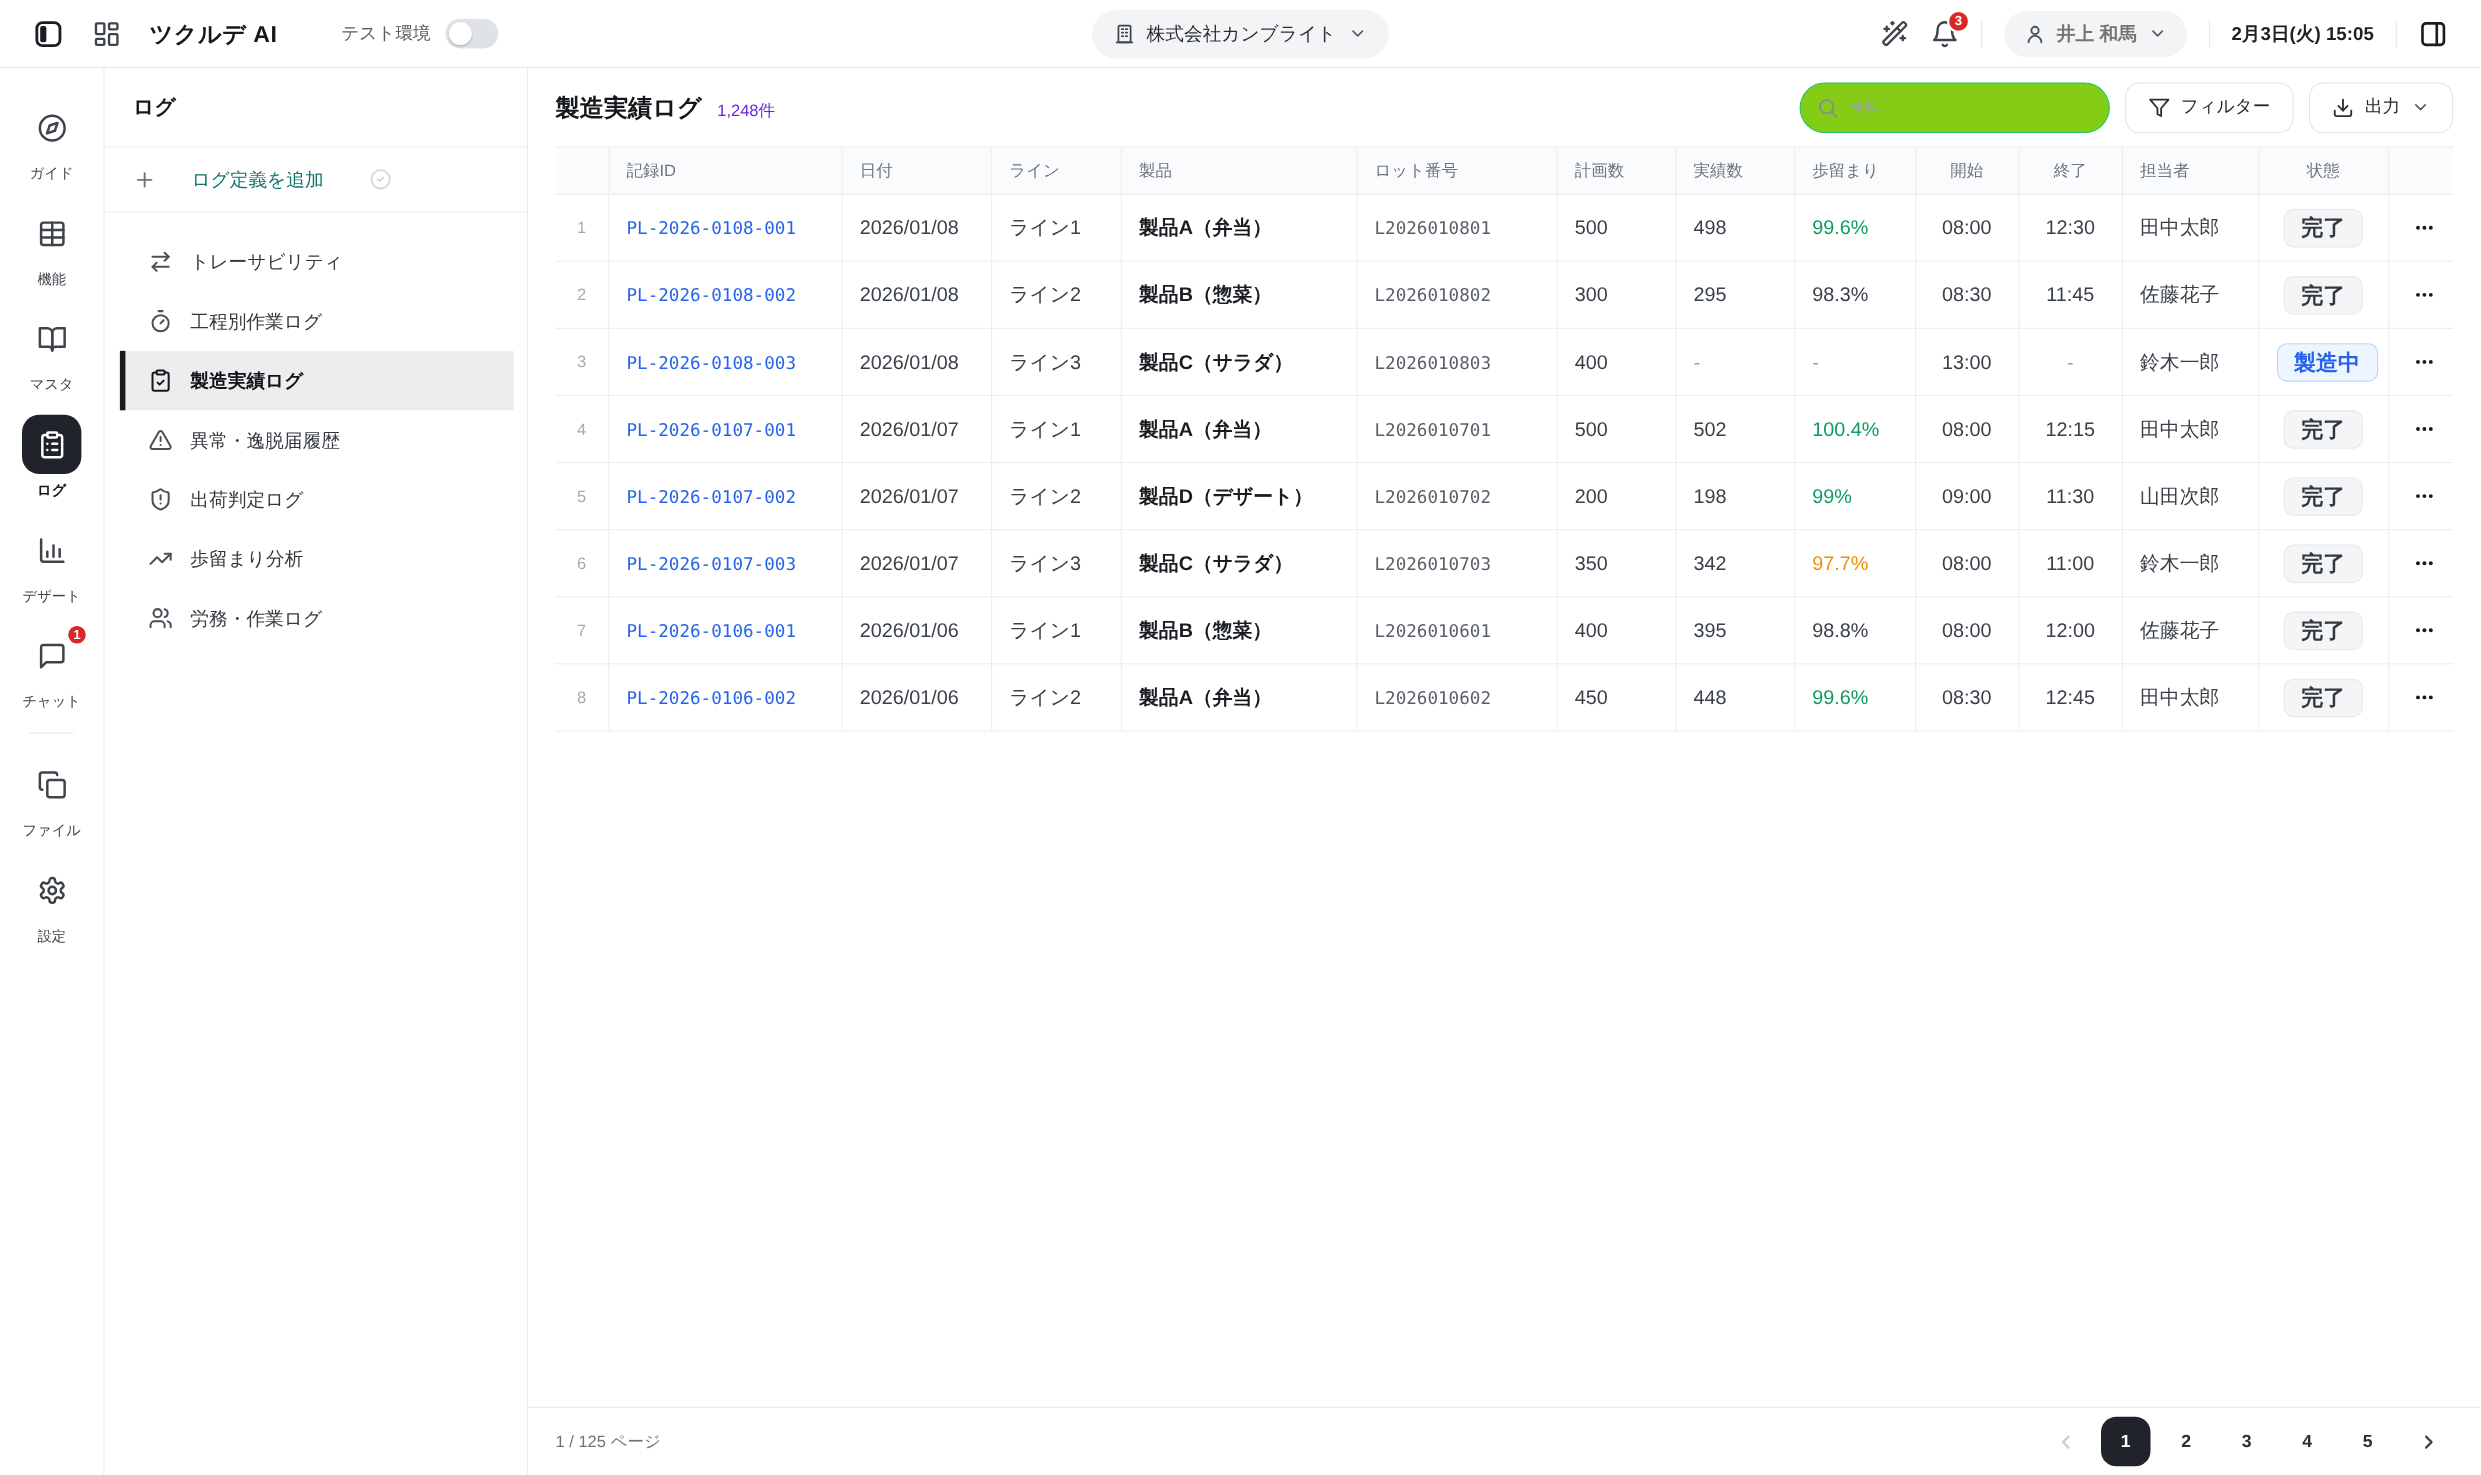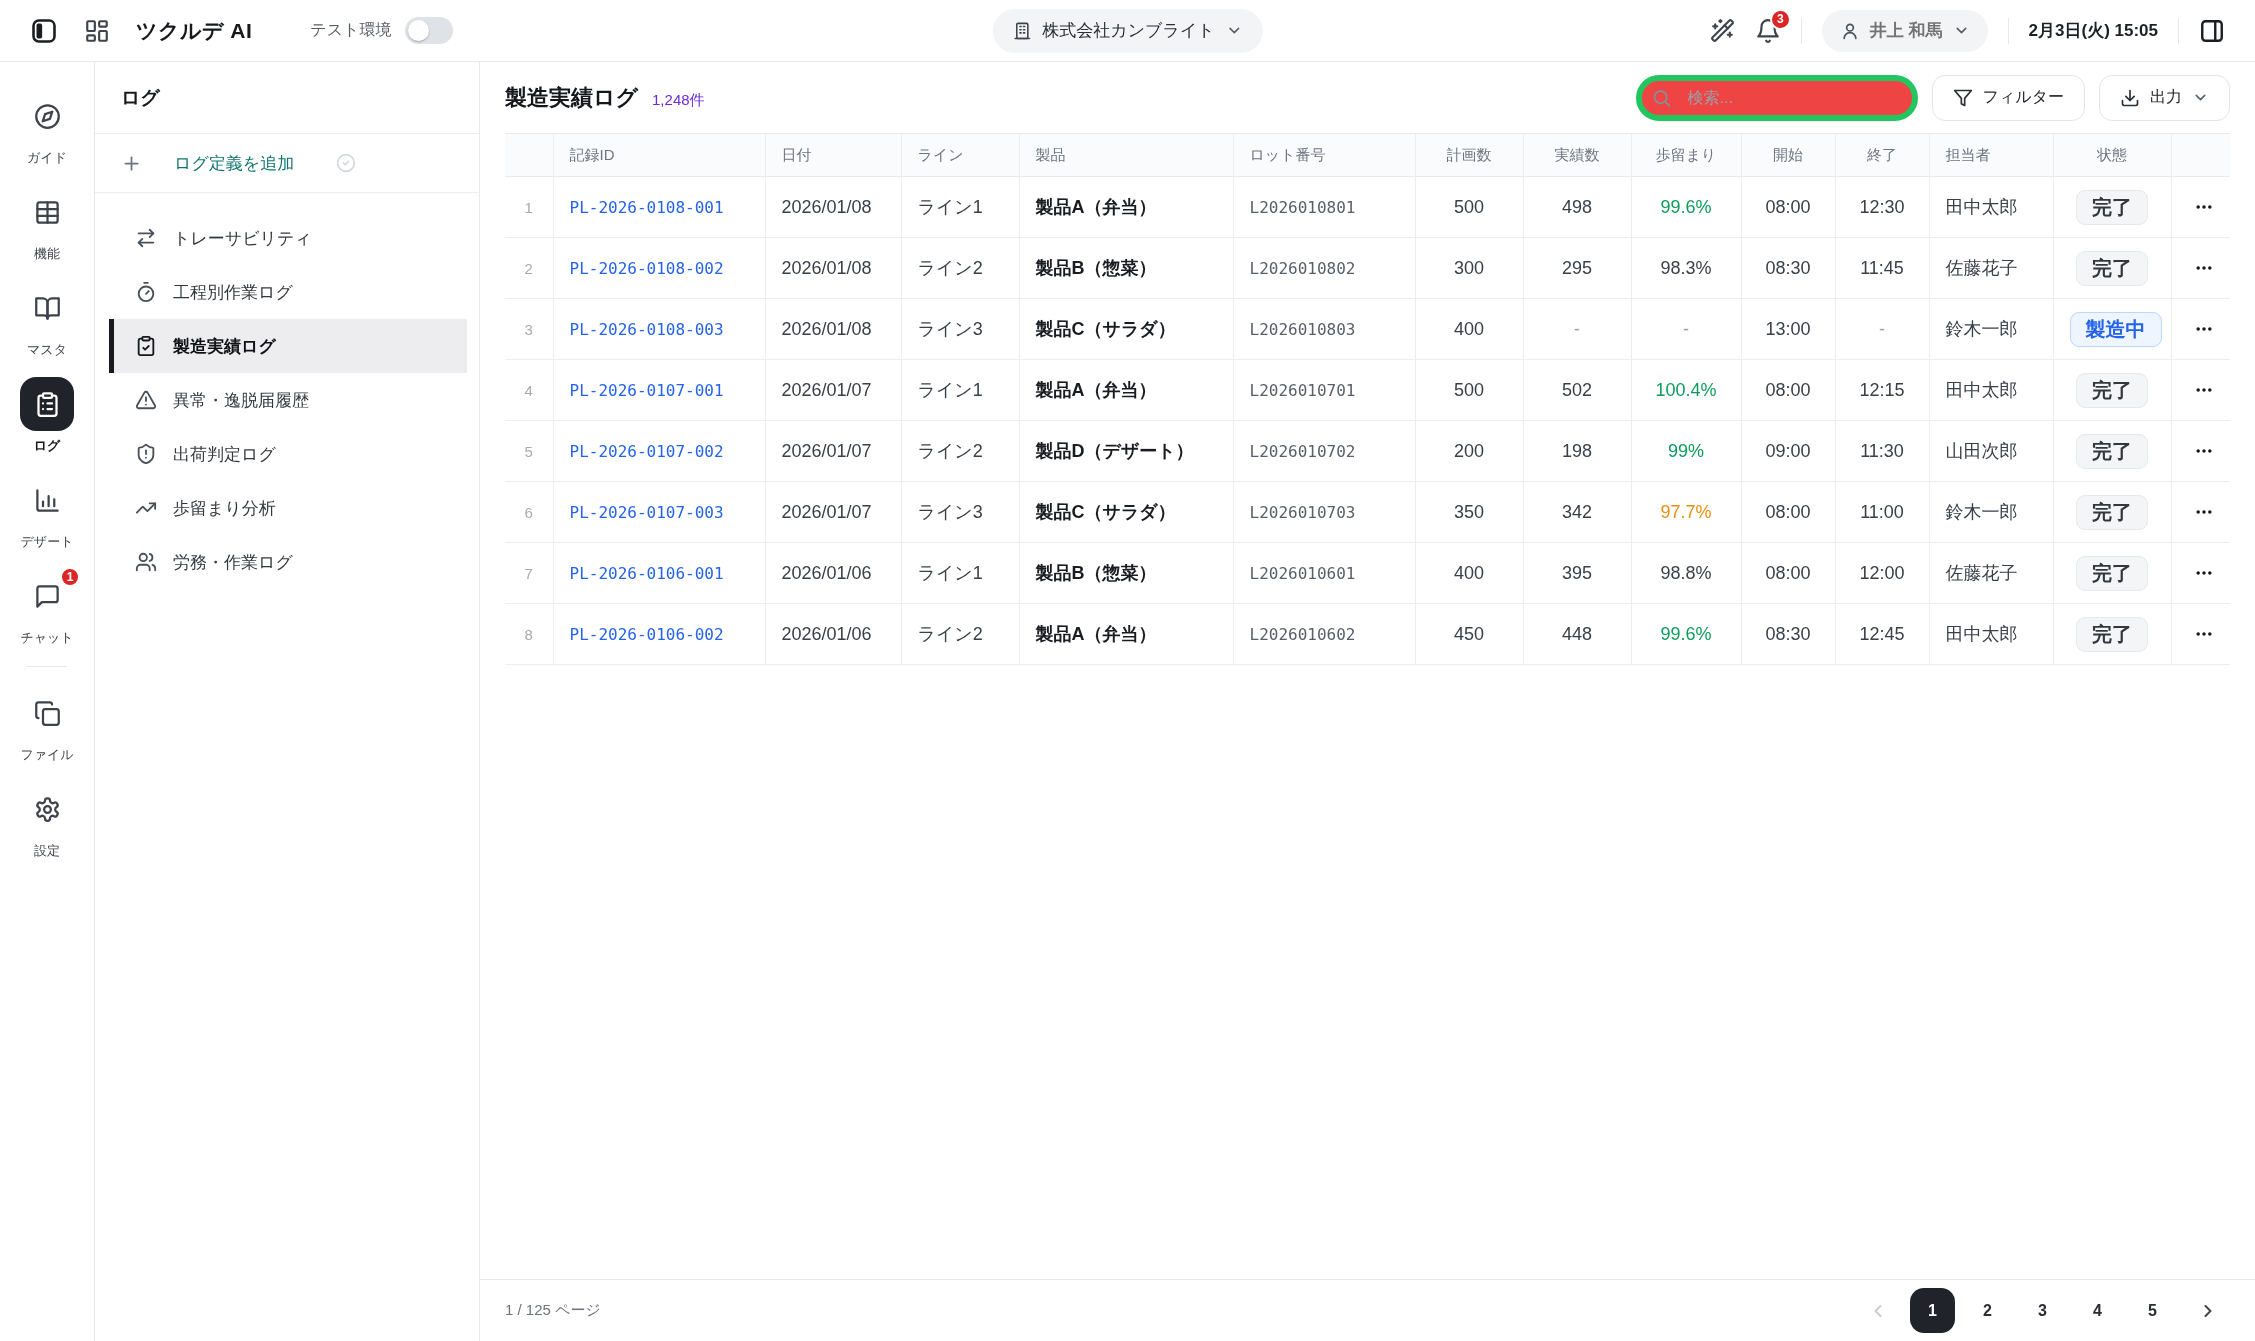--- a/index.html
+++ b/index.html
@@ -85,22 +85,22 @@
   .sb-item.active::before { content:""; position:absolute; left:0; top:0; bottom:0; width:5px; background:#17191c; }
 
   
   .main { flex:1; display:flex; flex-direction:column; min-width:0; }
   .main-header { height:71px; display:flex; align-items:center; padding:0 25px; gap:14px; flex:none; }
   .title-group { display:flex; align-items:baseline; gap:14px; margin-right:auto; }
   .page-title { font-size:22px; font-weight:700; color:#14171b; }
   .record-count { font-size:15px; color:#6d28d9; }
   .search-box { position:relative; width:282px; height:46px; }
   .search-box input {
-    width:100%; height:100%; border:6px solid #22c55e; border-radius:23px; background:#ef4444;
-    padding:0 18px 0 46px; font-size:16px; color:#2b2f36; outline:none; font-family:inherit;
+    width:100%; height:100%; border:1px solid #22c55e; border-radius:23px; background:#84cc16;
+    padding:0 18px 0 46px; font-size:11px; color:#2b2f36; outline:none; font-family:inherit;
   }
   .search-box input::placeholder { color:#9aa0aa; }
   .search-ic { position:absolute; left:15px; top:50%; transform:translateY(-50%); color:#878e98; pointer-events:none; }
   .btn {
     height:46px; border:1px solid #e3e5e9; border-radius:13px; background:#fff; cursor:pointer;
     display:flex; align-items:center; gap:10px; padding:0 20px; font-size:16px; font-weight:500; color:#23262c;
   }
   .btn .chev { color:#595f68; }
 
   
@@ -108,21 +108,21 @@
   table { width:100%; border-collapse:collapse; table-layout:fixed; }
   thead th {
     height:43px; background:#fafbfc; border-top:1px solid #e9eaec; border-bottom:1px solid #e9eaec;
     font-size:15px; font-weight:500; color:#6e7580; padding:0 16px; text-align:left; white-space:nowrap; overflow:hidden;
   }
   th + th, td + td { border-left:1px solid #eceded; }
   tbody td {
     height:61px; border-bottom:1px solid #eceded; font-size:18px; color:#3a4049;
     padding:0 16px; white-space:nowrap; overflow:hidden;
   }
-  .al-r { text-align:center; }
+  .al-r { text-align:left; }
   .al-c { text-align:center; }
   .cell-num { color:#a6abb3; font-size:15px; text-align:center; padding:0 6px; }
   .id-link { font-family:"DejaVu Sans Mono","Liberation Mono",monospace; font-size:16px; color:#2563eb; cursor:pointer; text-decoration:none; }
   .cell-lot { font-family:"DejaVu Sans Mono","Liberation Mono",monospace; font-size:16px; color:#595f69; }
   .cell-product { font-weight:700; color:#191c21; }
   .yield-green { color:#0d9c5c; }
   .yield-orange { color:#e8900c; }
   .muted-dash { color:#9aa0a8; }
   .badge {
     display:inline-flex; align-items:center; justify-content:center; height:35px; padding:0 15px;

